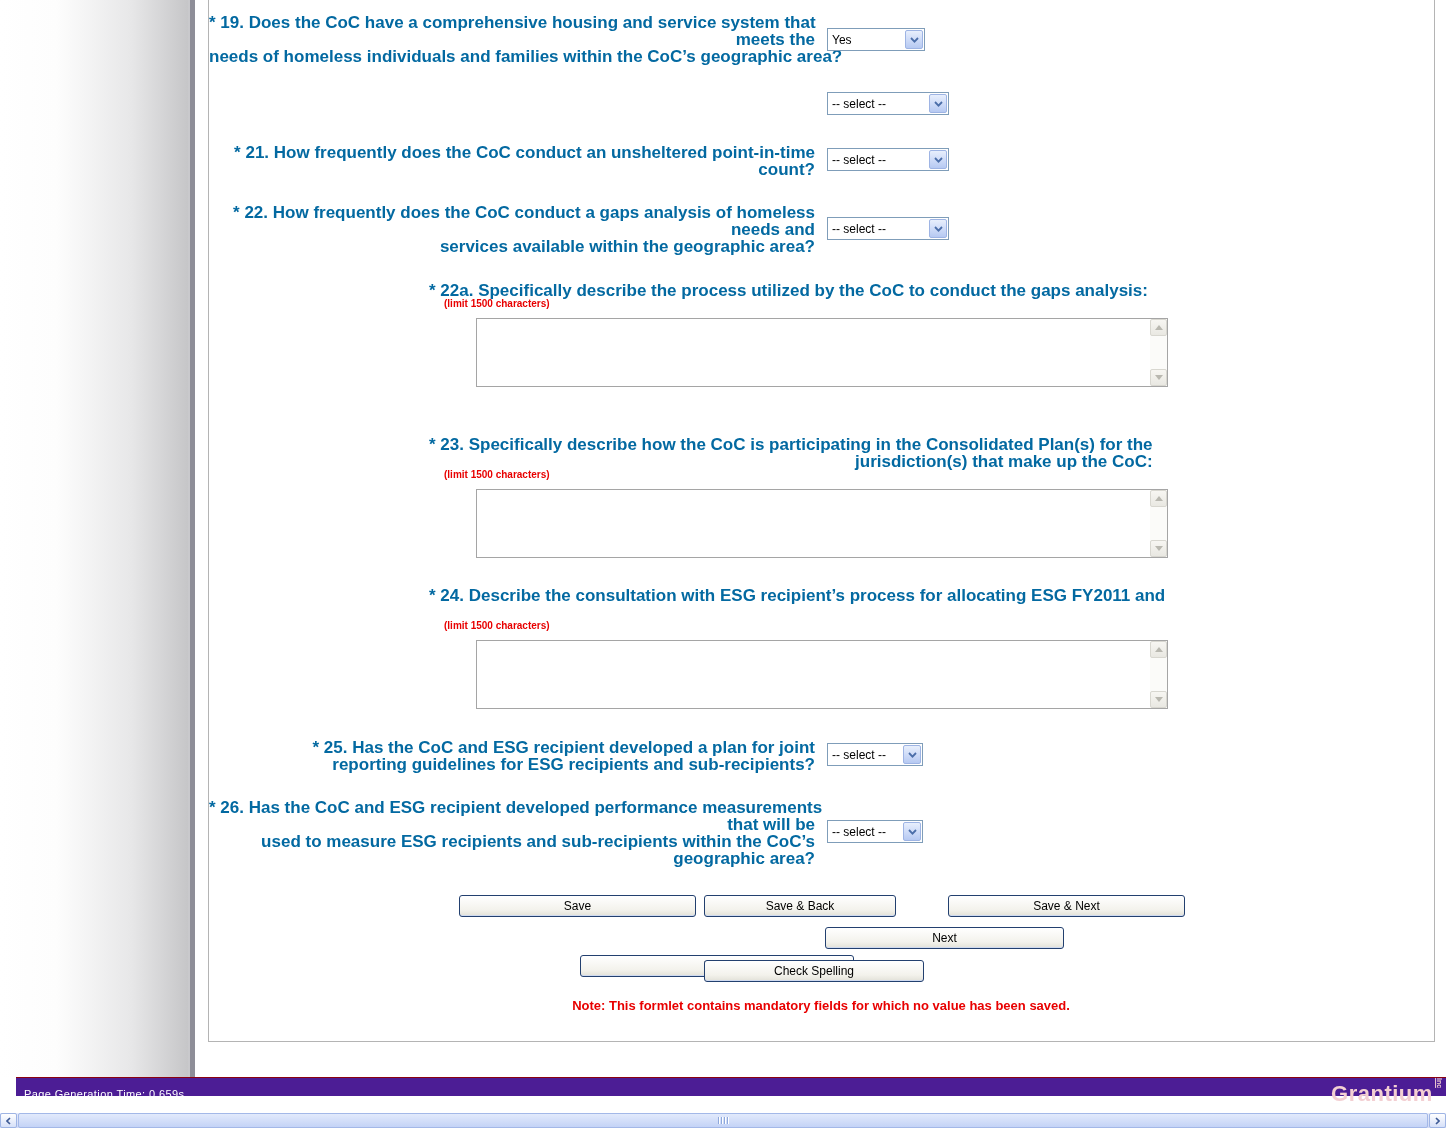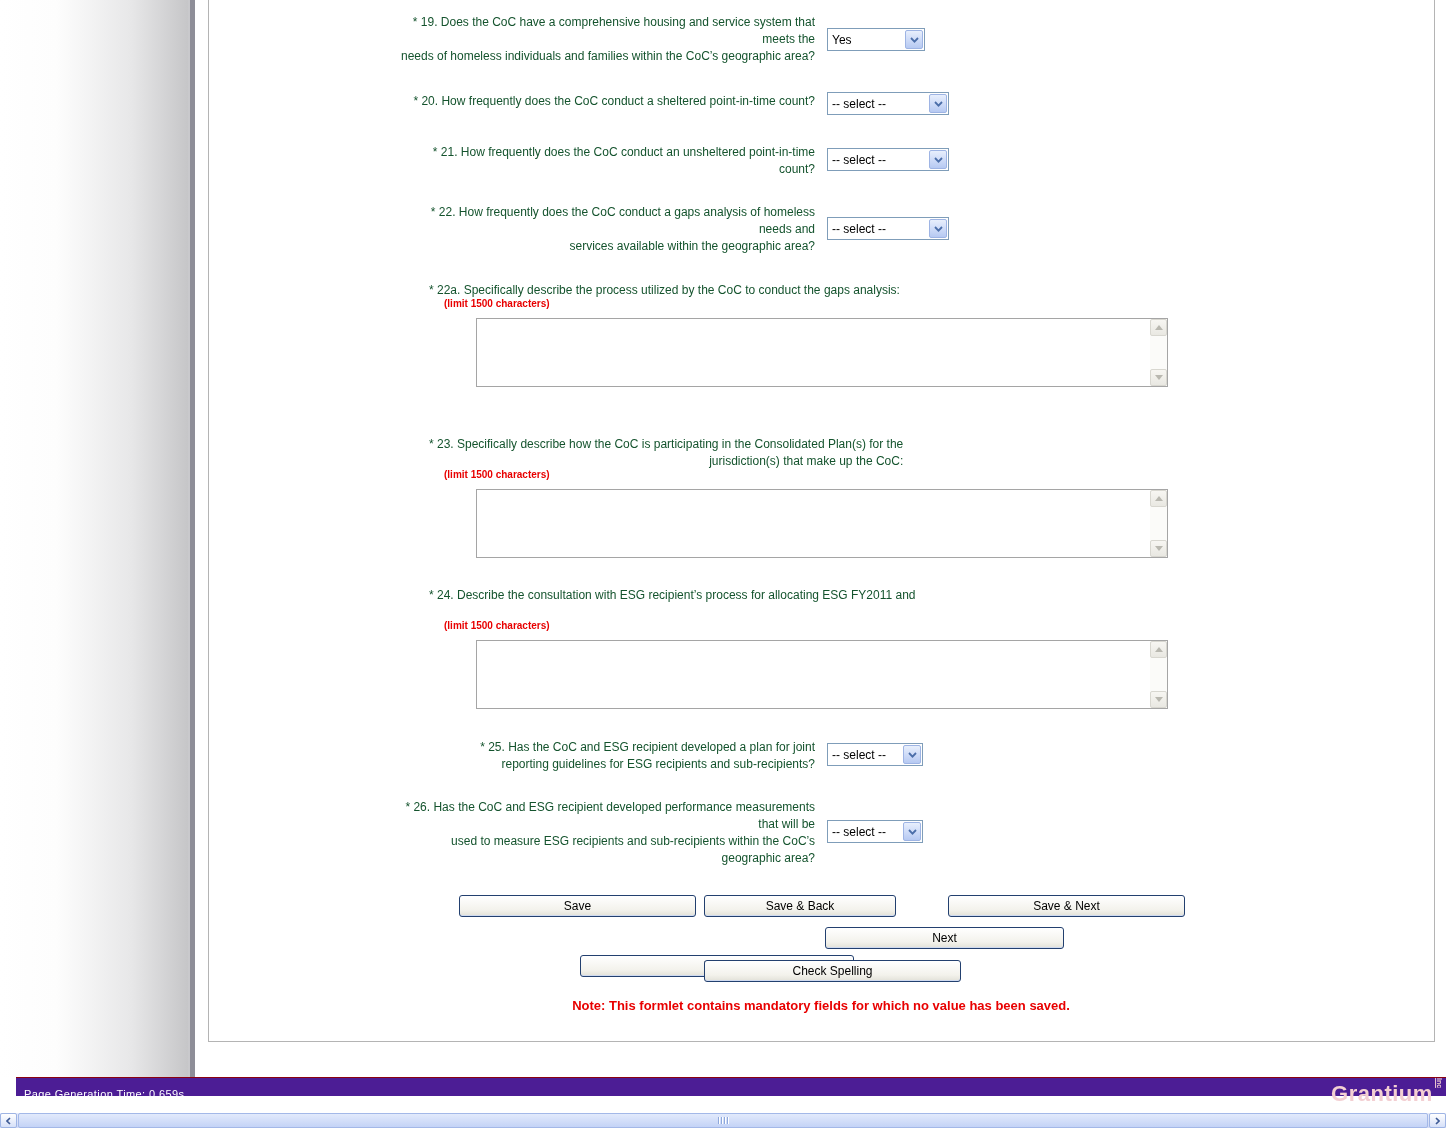--- a/index.html
+++ b/index.html
@@ -16,21 +16,21 @@
   .sidebar-rail{
     position:absolute;left:188px;top:0;width:7px;height:1077px;
     background:linear-gradient(to right,#c9c9cc 0 30%,#8e8e98 30% 100%);
   }
   
   .panel{
     position:absolute;left:208px;top:-1px;width:1225px;height:1042px;
     background:#ffffff;border:1px solid #b4b4b4;border-top:none;
   }
   .qlabel{
-    position:absolute;color:#14532d;font-size:12px;font-weight:normal;line-height:17px;
+    position:absolute;color:#0369a1;font-size:17px;font-weight:bold;line-height:17px;
   }
   .qlabel.right{left:0;width:606px;text-align:right;}
   .qlabel.left{left:220px;text-align:right;}
   .qlabel div{white-space:nowrap;}
   .limit{
     position:absolute;left:235px;color:#e80000;font-size:10px;font-weight:bold;white-space:nowrap;
   }
   
   .xpselect{
     position:absolute;height:23px;background:#ffffff;border:1px solid #7f9db9;
@@ -125,23 +125,20 @@
   </div>
   <div class="xpselect w98" style="left:618px;top:29px;">
     <span class="xpselect-value">Yes</span>
     <span class="xpselect-btn">
       <svg width="9" height="6" viewBox="0 0 9 6">
           <path d="M1 1 L4.5 4.6 L8 1" fill="none" stroke="#4b6ea9" stroke-width="1.8"></path>
         </svg>
     </span>
   </div>
 
-  <div class="qlabel right" style="top:94px;">
-    <div>* 20. How frequently does the CoC conduct a sheltered point-in-time count?</div>
-  </div>
   <div class="xpselect w122" style="left:618px;top:93px;">
     <span class="xpselect-value">-- select --</span>
     <span class="xpselect-btn">
       <svg width="9" height="6" viewBox="0 0 9 6">
           <path d="M1 1 L4.5 4.6 L8 1" fill="none" stroke="#4b6ea9" stroke-width="1.8"></path>
         </svg>
     </span>
   </div>
 
   <div class="qlabel right" style="top:145px;">
@@ -255,21 +252,21 @@
           <path d="M1 1 L4.5 4.6 L8 1" fill="none" stroke="#4b6ea9" stroke-width="1.8"></path>
         </svg>
     </span>
   </div>
 
   <div class="xpbtn" style="left:250px;top:896px;width:237px;">Save</div>
   <div class="xpbtn" style="left:495px;top:896px;width:192px;">Save &amp; Back</div>
   <div class="xpbtn" style="left:739px;top:896px;width:237px;">Save &amp; Next</div>
   <div class="xpbtn" style="left:371px;top:928px;width:274px;margin-top:28px;">Back</div>
   <div class="xpbtn" style="left:616px;top:928px;width:239px;">Next</div>
-  <div class="xpbtn" style="left:495px;top:961px;width:257px;">Check Spelling</div>
+  <div class="xpbtn" style="left:495px;top:961px;width:220px;">Check Spelling</div>
 
   <div class="note">Note: This formlet contains mandatory fields for which no value has been saved.</div>
 </div>
 
 <div class="footer">
   <span class="gen-time">Page Generation Time: 0.659s</span>
   <span class="logo"><span>Grantium</span><span class="inc">Inc</span></span>
 </div>
 
 <div class="hscroll">

